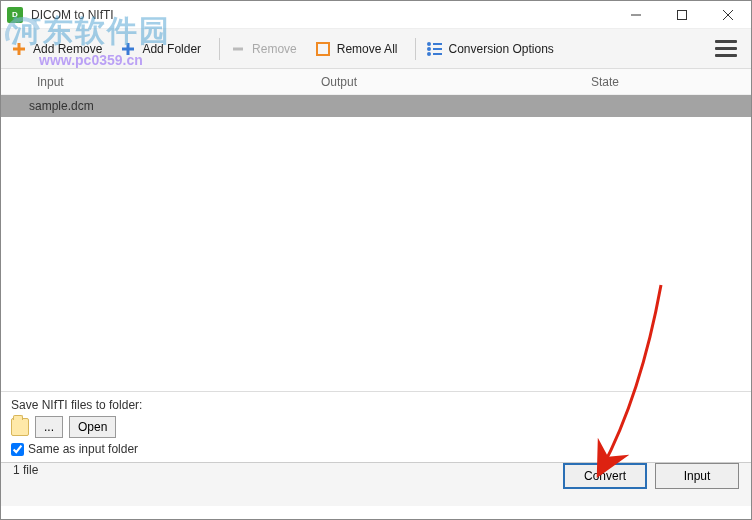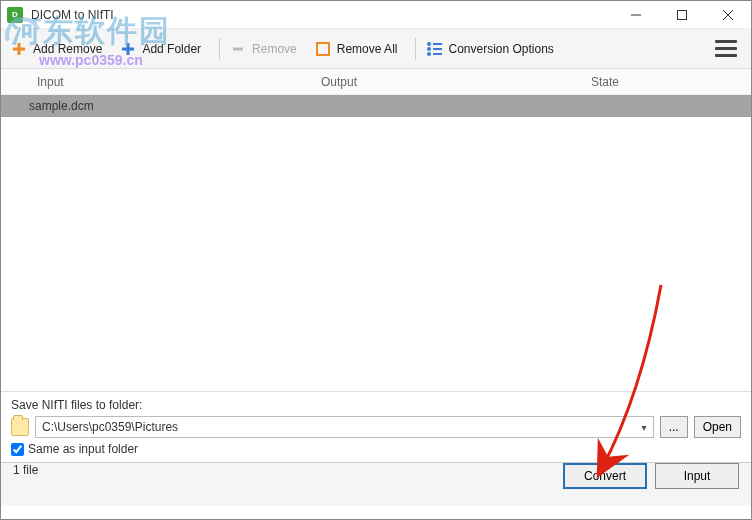--- a/index.html
+++ b/index.html
@@ -149,24 +149,20 @@
     <div class="c1">sample.dcm</div>
     <div class="c2"></div>
     <div class="c3"></div>
   </div>
 </div>
 
 <div class="savesec">
   <div class="lbl">Save NIfTI files to folder:</div>
   <div class="pathrow">
     <div class="folder-ico"></div>
-    <div class="pathcombo">
-      <span>C:\Users\pc0359\Pictures</span>
-      <span class="chev">▾</span>
-    </div>
     <button class="btn-sm">...</button>
     <button class="btn-sm">Open</button>
   </div>
   <label class="chkrow">
     <input type="checkbox" checked="" style="">
     <span>Same as input folder</span>
   </label>
 </div>
 
 <div class="footer">

